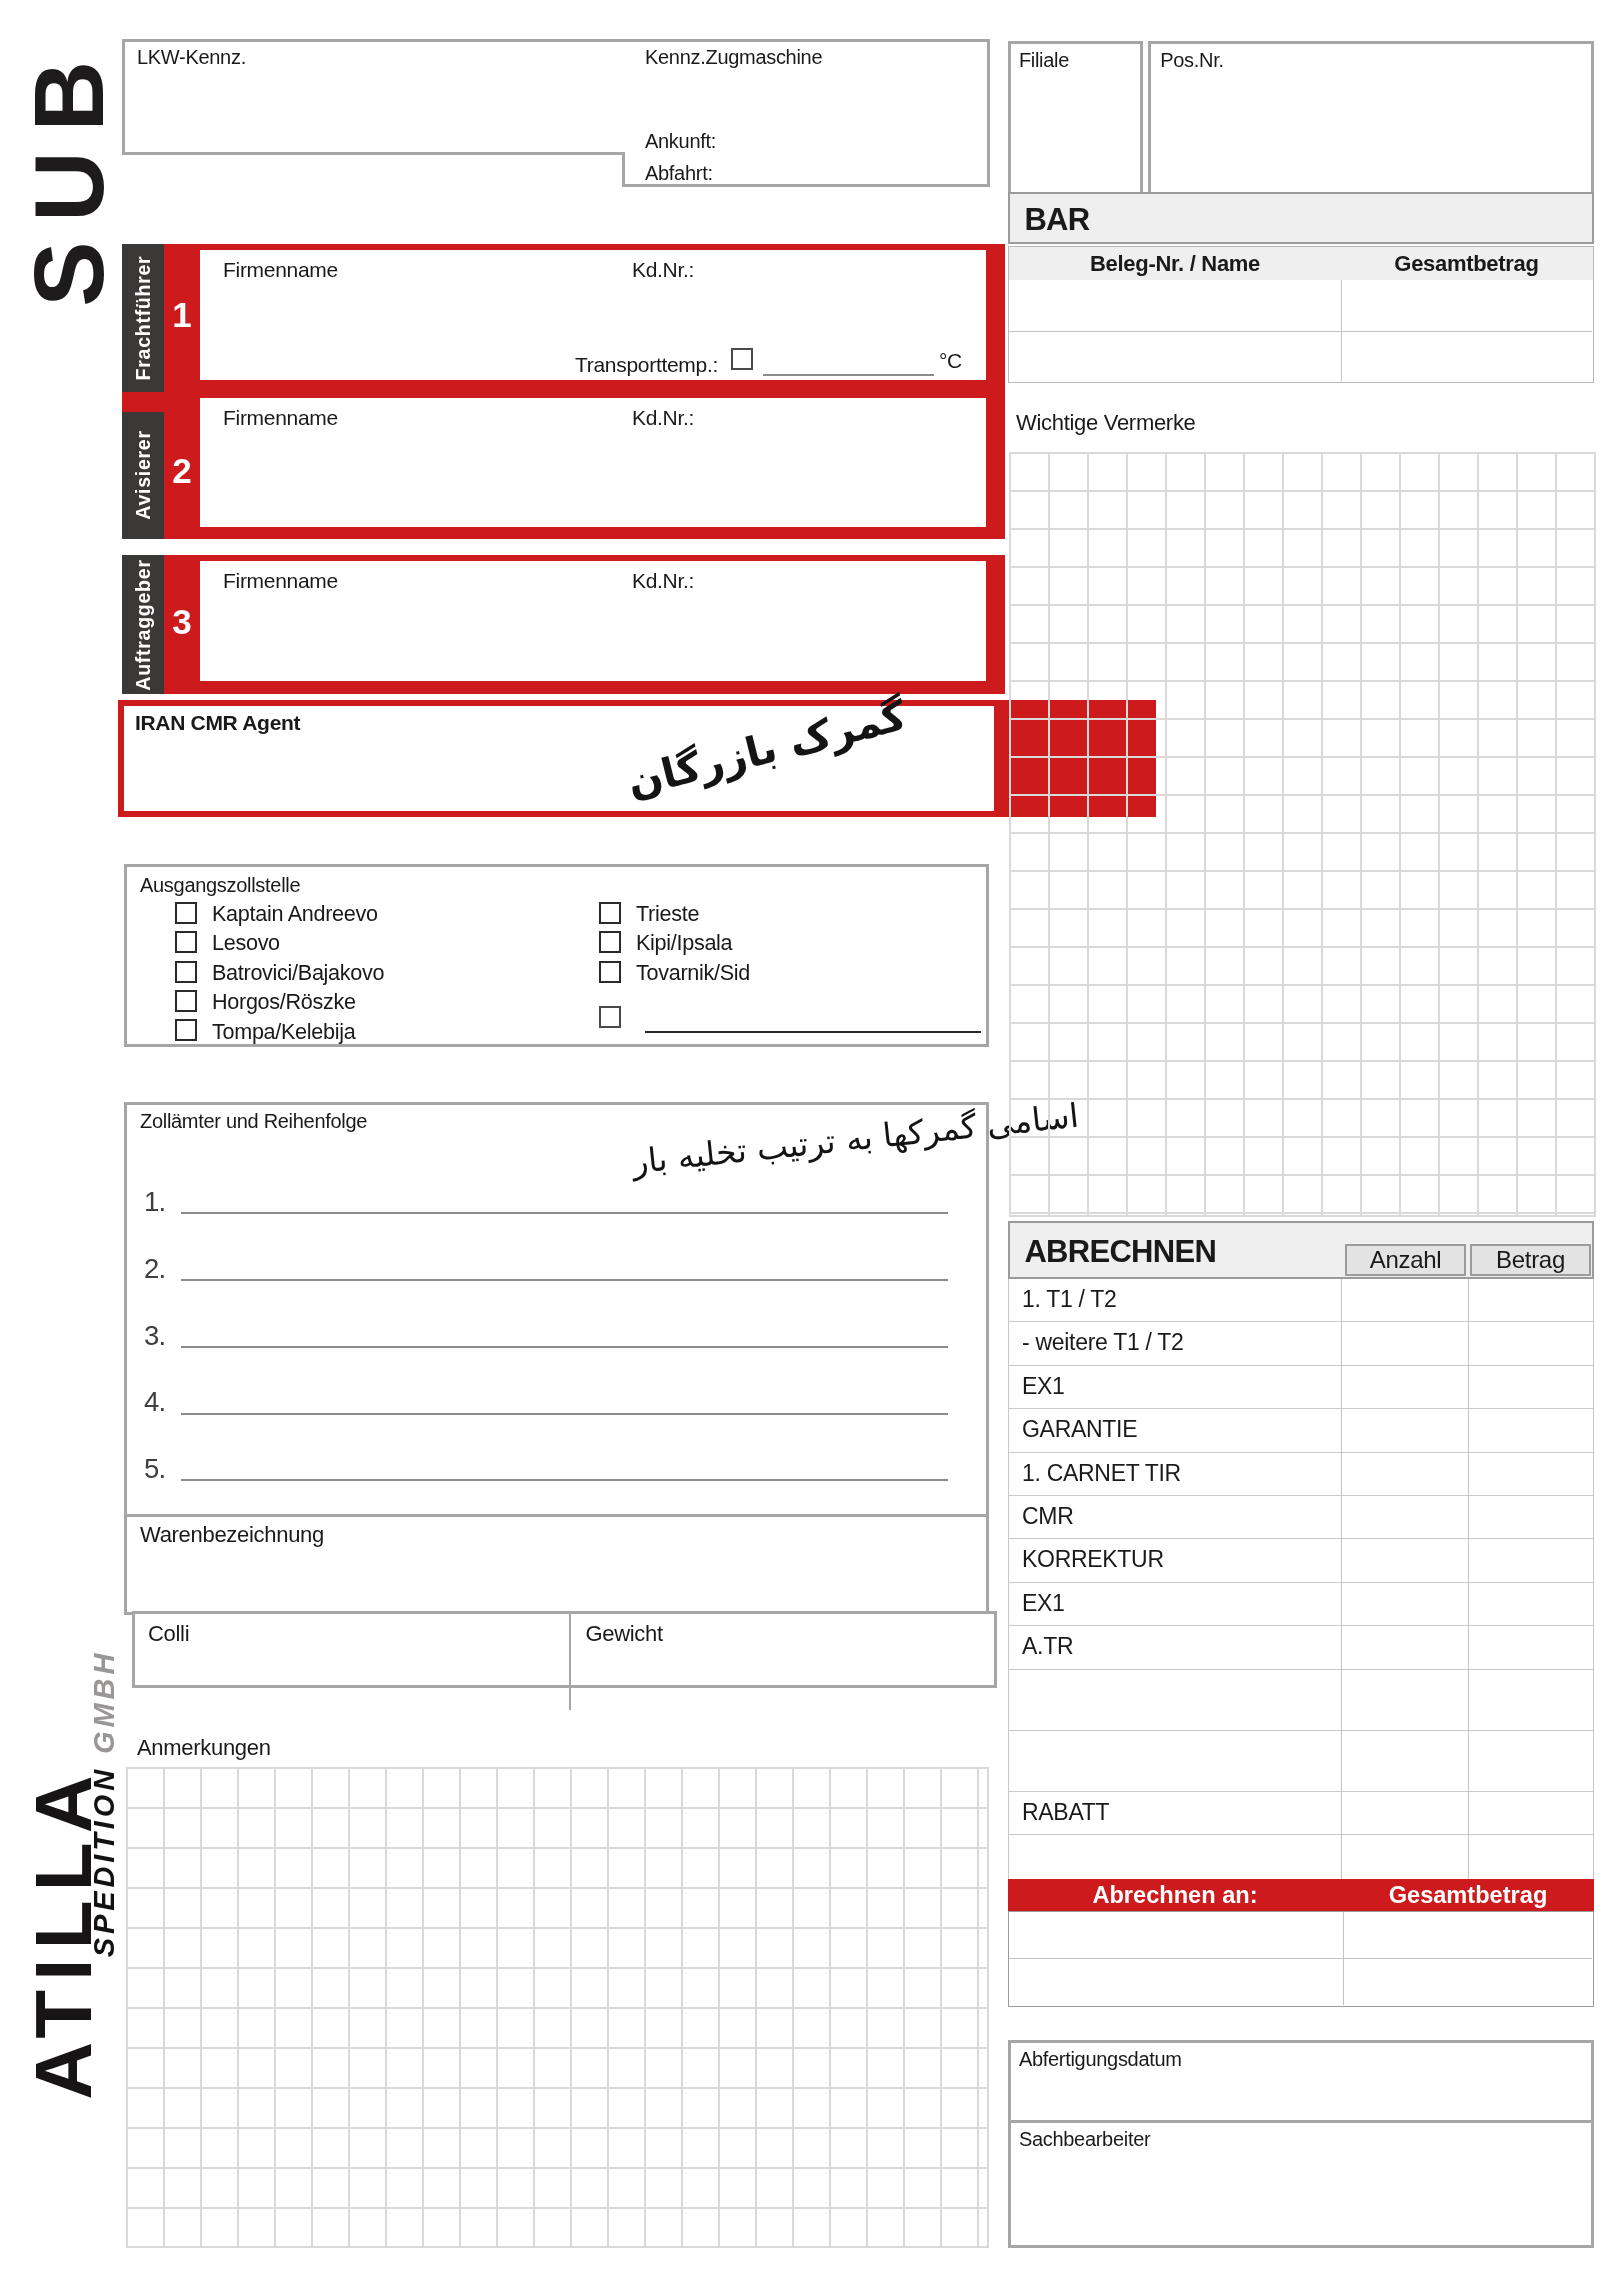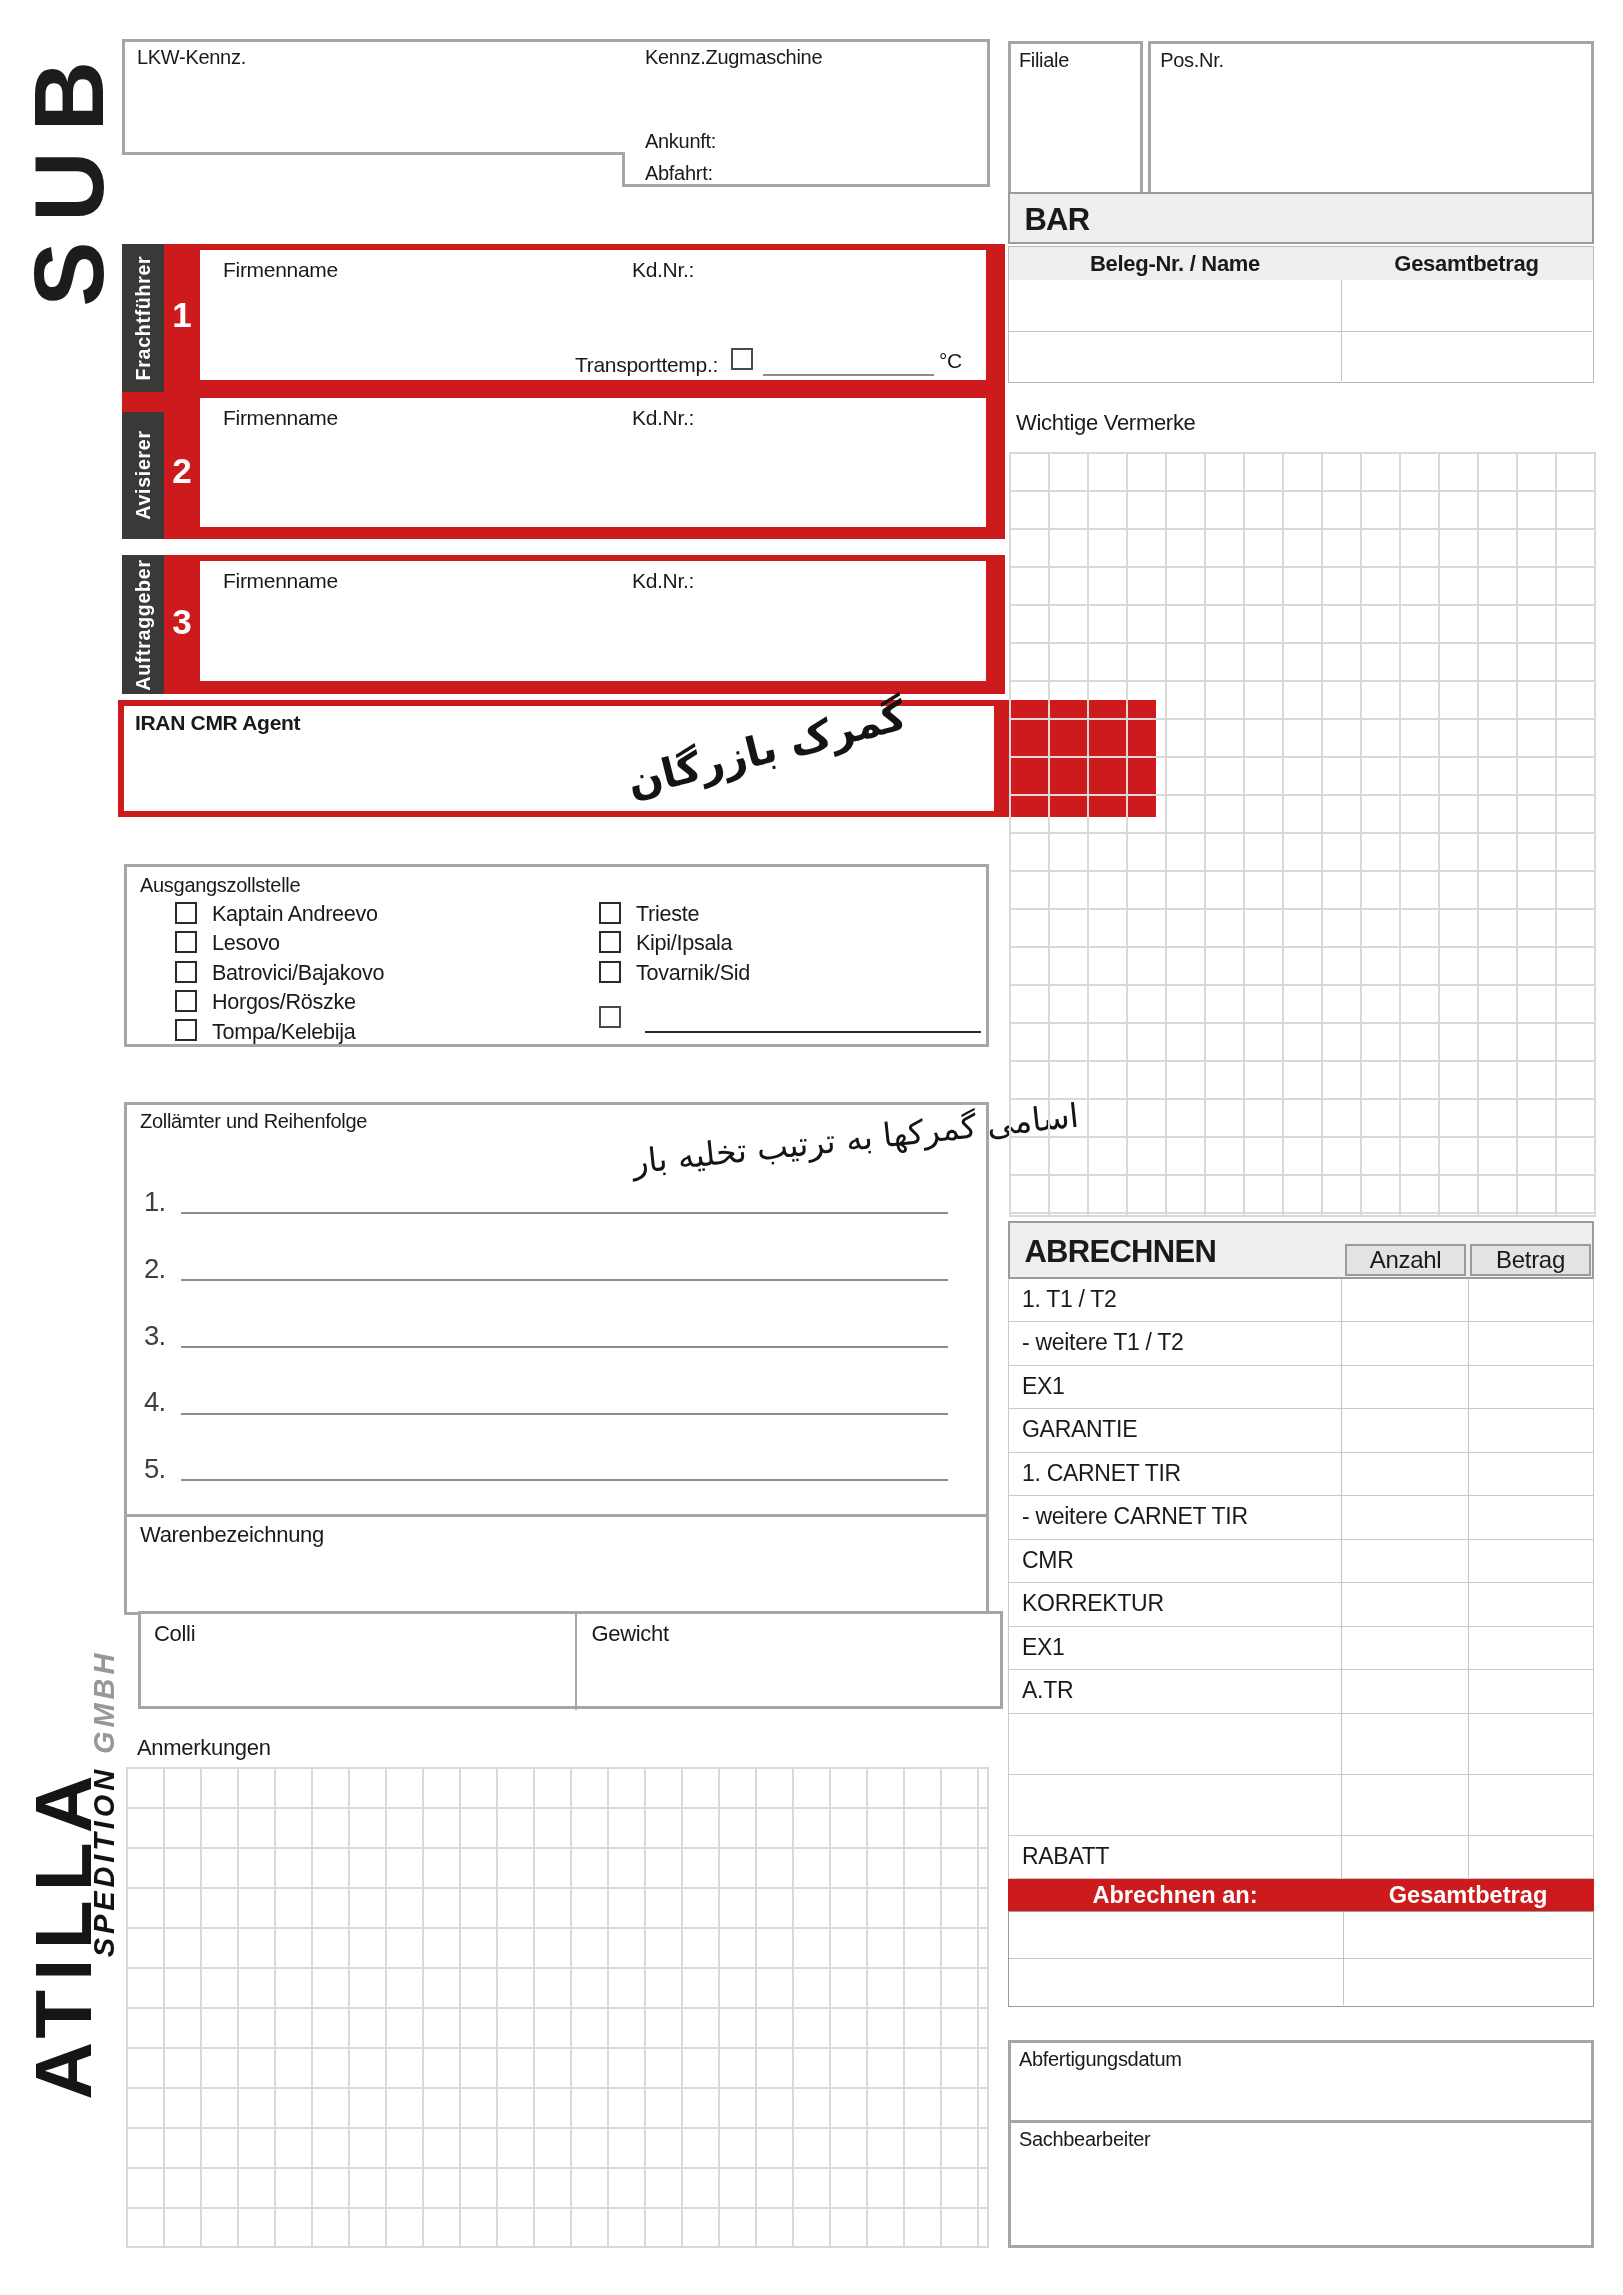--- a/index.html
+++ b/index.html
@@ -169,21 +169,21 @@
         <span class="zn-num" style="left: 17px; top: 281px;">4.</span>
         <div class="wline" style="left: 54px; top: 308px; width: 767px; border-top-width: 2.6px;"></div>
         <span class="zn-num" style="left: 17px; top: 348px;">5.</span>
         <div class="wline" style="left: 54px; top: 374px; width: 767px; border-top-width: 2.6px;"></div>
       </div>
   </div>
 
   <div class="box" style="left:124px;top:1514px;width:865px;height:101px;">
     <span class="lbl-big" style="left:13px;top:5.2px;">Warenbezeichnung</span>
   </div>
-  <div class="box" style="left:138px;top:1611px;width:865px;height:98px;">
+  <div class="box" style="left:132px;top:1611px;width:865px;height:77px;">
     <div class="abs" style="left:0;top:0;width:433px;height:96px;">
       <span class="lbl-big" style="left:13px;top:6.5px;">Colli</span>
     </div>
     <div class="abs" style="left:434px;top:0;width:424px;height:96px;border-left:2px solid var(--box-border);">
       <span class="lbl-big" style="left:14.4px;top:6.5px;">Gewicht</span>
     </div>
   </div>
 
   <span class="lbl-big" style="left:137px;top:1735px;">Anmerkungen</span>
   <div class="grid" style="left:126px;top:1767px;width:861px;height:479px;
@@ -218,23 +218,20 @@
         <span>- weitere T1 / T2</span>
       </div>
       <div class="ab-row" style="height: 43px;">
         <span>EX1</span>
       </div>
       <div class="ab-row" style="height: 44px;">
         <span>GARANTIE</span>
       </div>
       <div class="ab-row" style="height: 43px;">
         <span>1. CARNET TIR</span>
-      </div>
-      <div class="ab-row" style="height: 44px;">
-        <span>- weitere CARNET TIR</span>
       </div>
       <div class="ab-row" style="height: 43px;">
         <span>CMR</span>
       </div>
       <div class="ab-row" style="height: 44px;">
         <span>KORREKTUR</span>
       </div>
       <div class="ab-row" style="height: 43px;">
         <span>EX1</span>
       </div>

